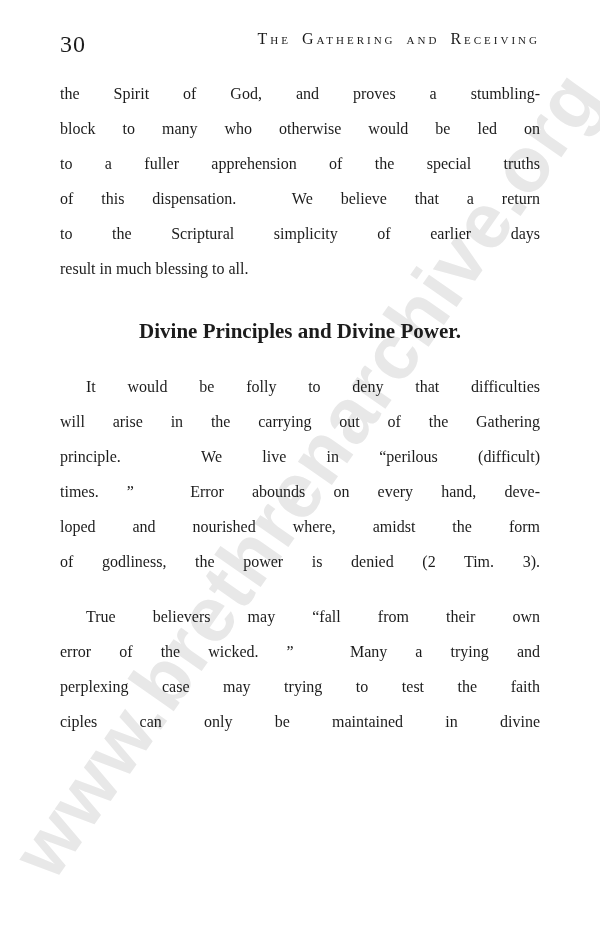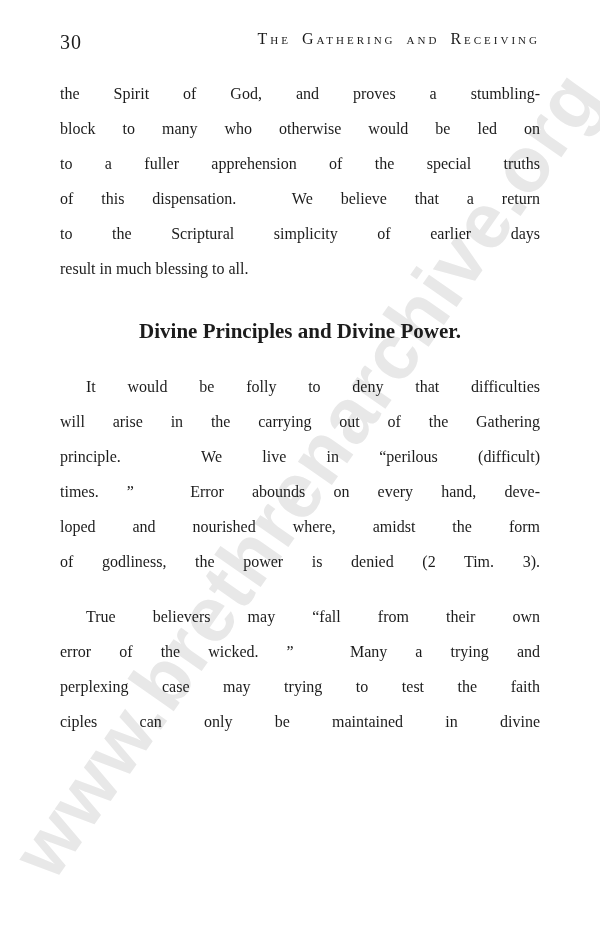--- a/index.html
+++ b/index.html
@@ -32,21 +32,21 @@
     user-select: none;
   }
   .running-header {
     position: absolute;
     top: 30px; left: 60px; right: 60px;
     z-index: 2;
     height: 26px;
   }
   .page-number {
     position: absolute; left: 0; top: 1px;
-    font-size: 20px;
+    font-size: 24px;
     letter-spacing: 1px;
   }
   .running-title {
     text-align: right;
     font-variant: small-caps;
     font-size: 16px;
     letter-spacing: 3px;
     word-spacing: 4px;
   }
   .page-body {

